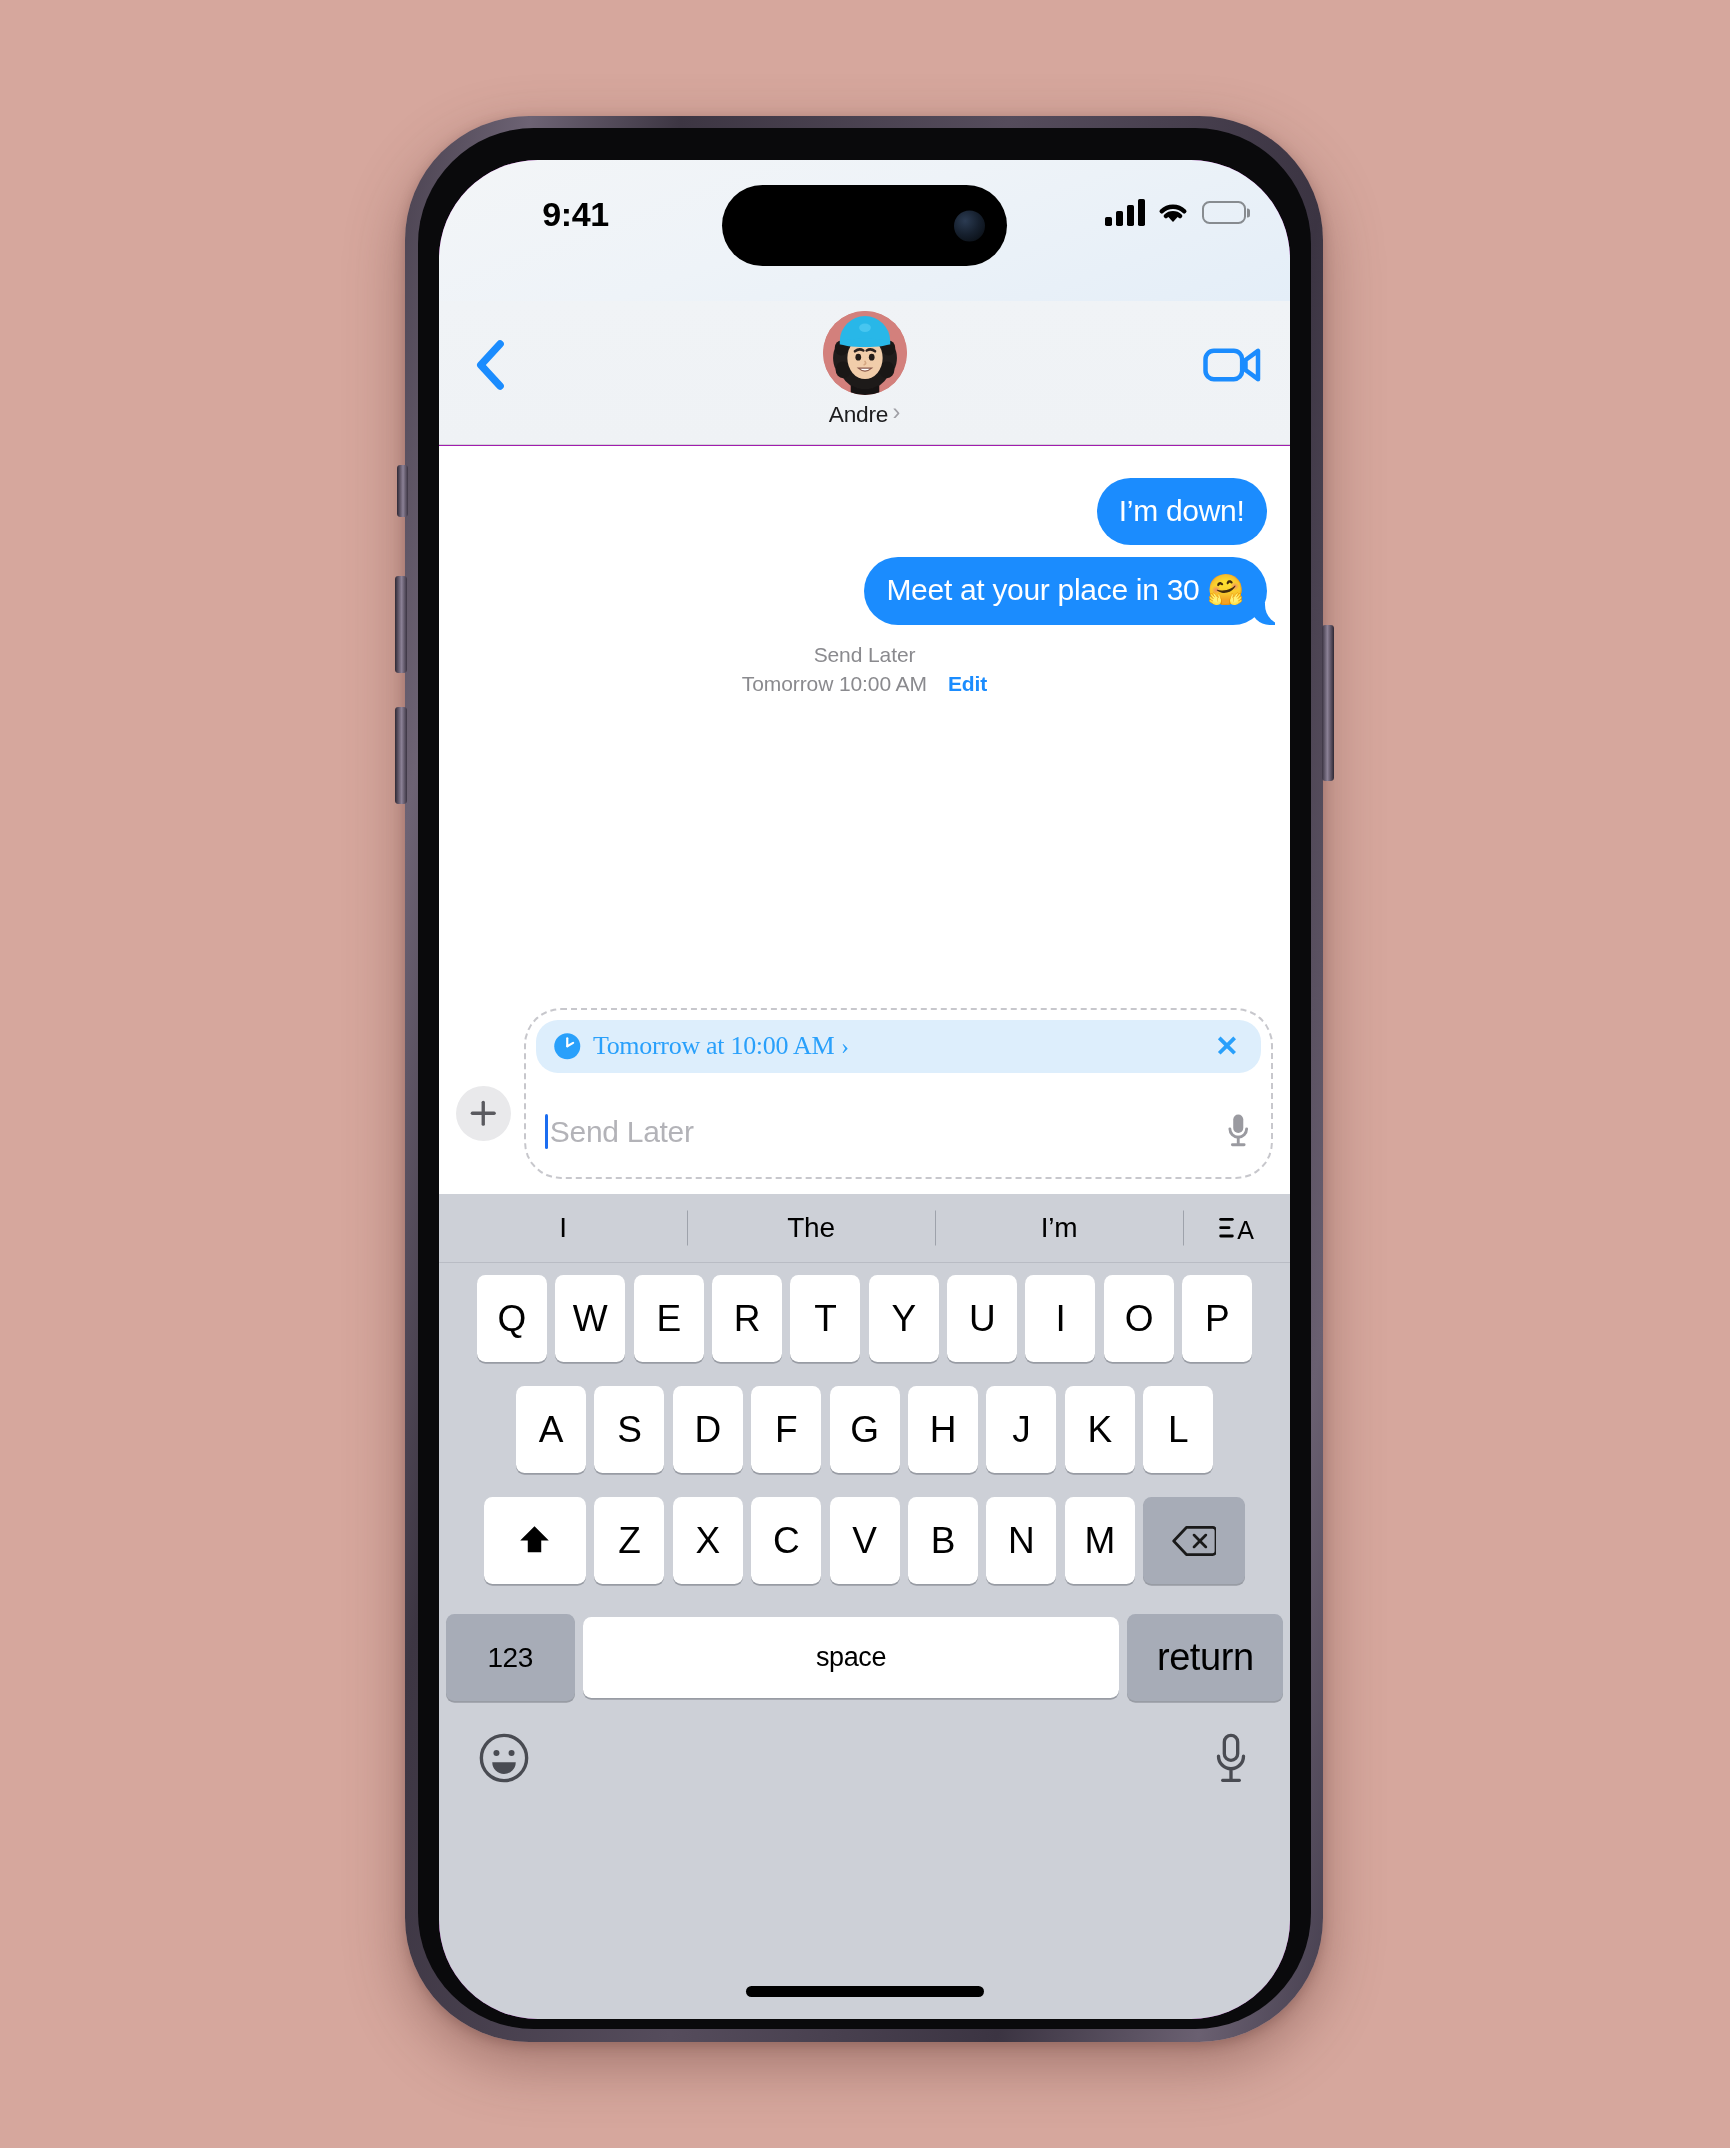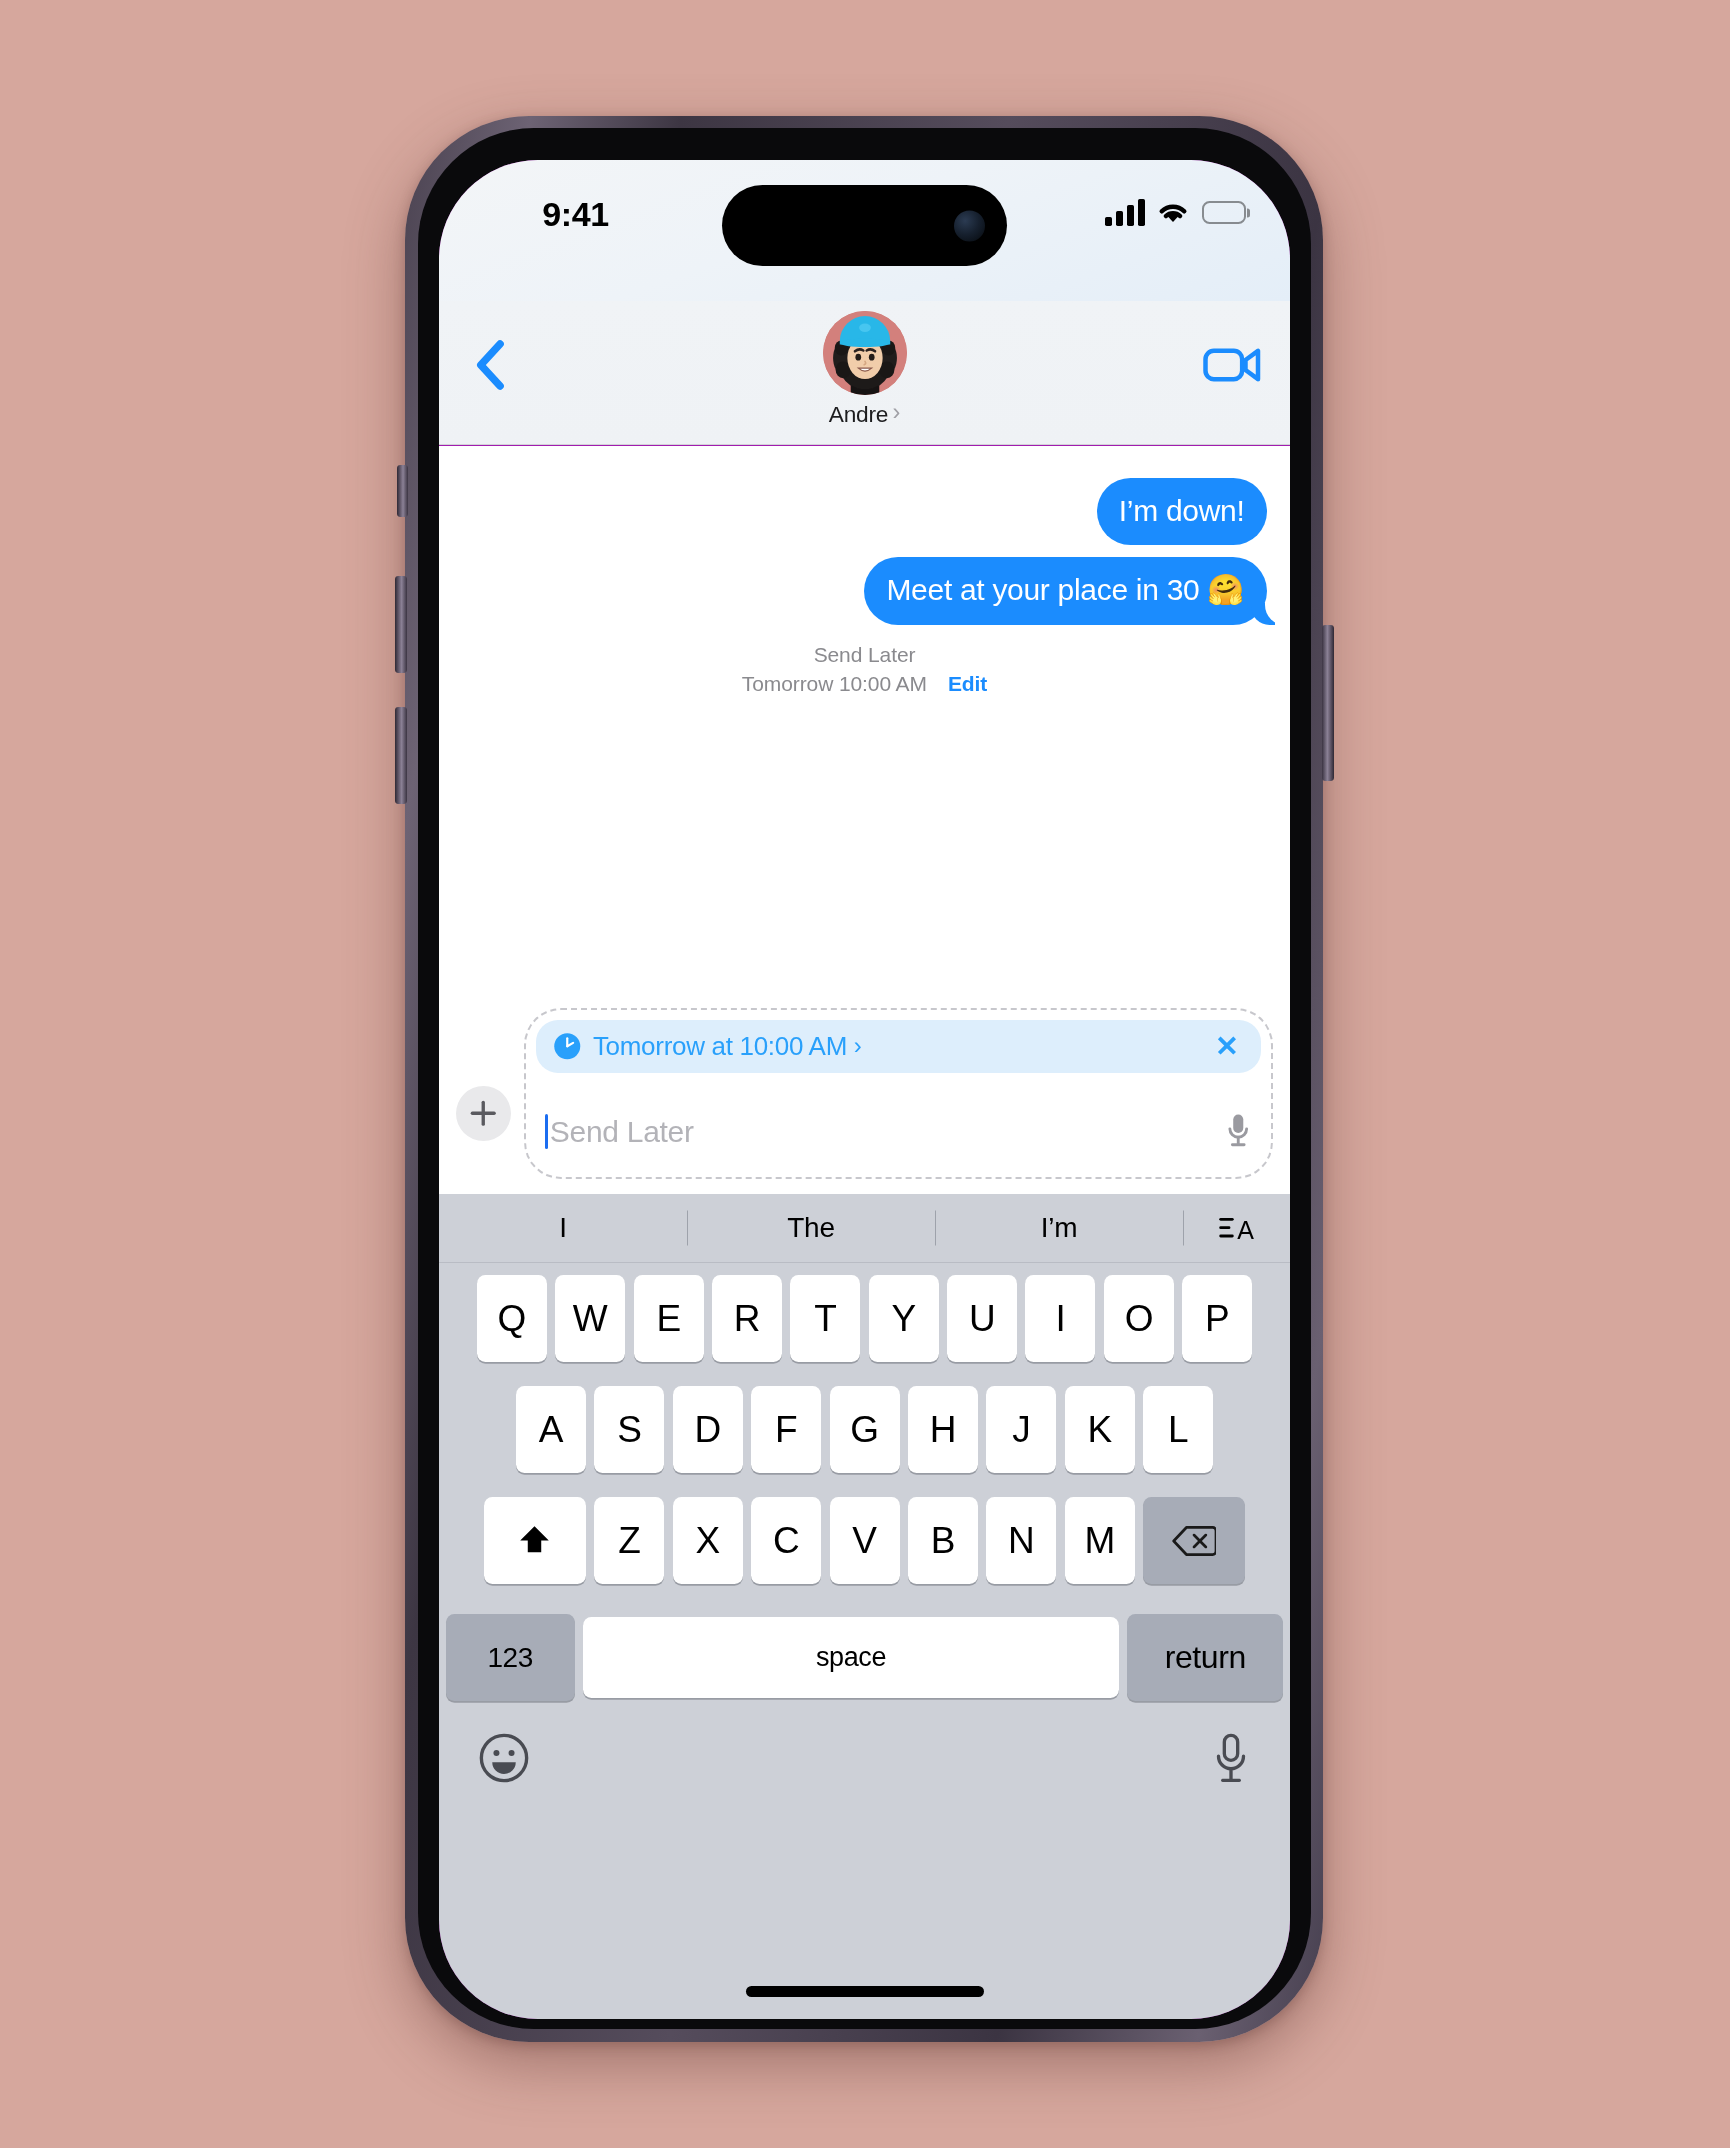--- a/index.html
+++ b/index.html
@@ -188,21 +188,21 @@
   #compose-box {
     flex: 1 1 auto; align-self: stretch;
     margin: 11.7px 0 15px 0;
     border: 2.5px dashed #c7c7cc; border-radius: 37px;
     padding: 10px 10px 0 10px;
     display: flex; flex-direction: column;
   }
   #schedule-chip {
     display: flex; align-items: center;
     background: #ddeefc; border-radius: 22px;
-    padding: 10px 17px; margin-bottom: 14px;
+    padding: 10px 17px; margin-bottom: 14px; font-family: Liberation Serif, serif;
   }
   #clock-icon { flex: 0 0 auto; margin-right: 11px; }
   #schedule-chip-label { font-size: 26px; color: #29a0fb; letter-spacing: -0.3px; }
   #schedule-chevron { color: #29a0fb; font-size: 24px; margin-left: 6.7px; }
   #schedule-clear-button {
     margin-left: auto; color: #29a0fb; font-size: 28.5px; font-weight: bold;
     padding: 0 5px;
   }
   #compose-row { display: flex; align-items: center; flex: 1 1 auto; padding: 0 8.4px; }
   #caret {
@@ -255,21 +255,21 @@
   #krow2 { padding-left: 49px; padding-right: 49px; }
   #krow3 .letter { width: 70px; }
   .key.wide-fn {
     width: 102px; background: #fff;
   }
   .key.dark {
     background: #a7acb7; box-shadow: 0 1.7px 0 rgba(110,113,122,.55);
   }
   #key-123    { width: 129px; height: 87px; font-size: 28px; }
   #key-space  { flex: 1 1 auto; height: 81px; font-size: 27px; }
-  #key-return { width: 156px; height: 87px; font-size: 32px; }
+  #key-return { width: 156px; height: 87px; font-size: 38px; }
 
   #kb-bottom {
     flex: 1 1 auto; display: flex; align-items: flex-start;
     padding: 13.4px 39px 0 39px; justify-content: space-between;
   }
 
   #home-indicator {
     position: absolute; left: 50%; transform: translateX(-50%);
     bottom: 22px; width: 238px; height: 11px; border-radius: 5.9px; background: #000;
   }

